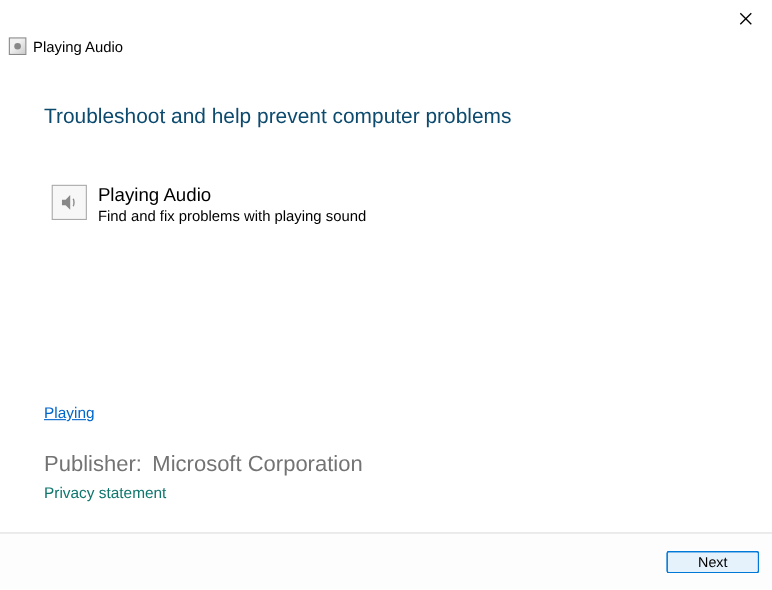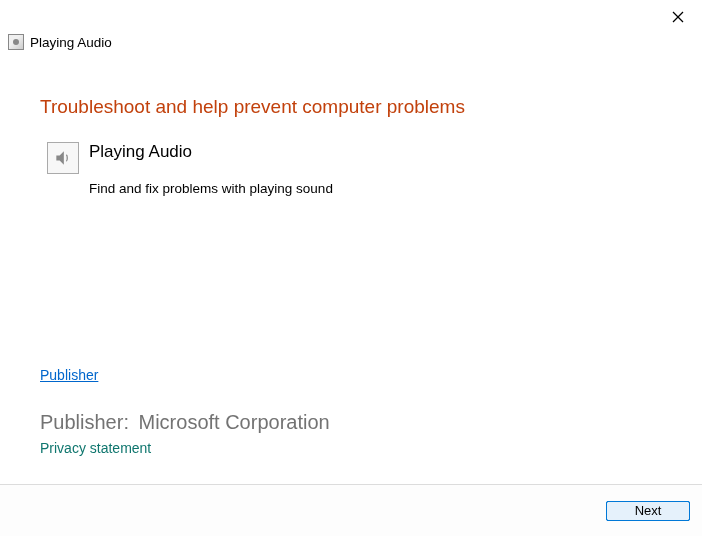--- a/index.html
+++ b/index.html
@@ -55,24 +55,24 @@
       left: 4px;
     }
     .window-title {
       font-size: 13.5px;
       color: #000;
     }
     .content {
       padding: 44px 40px 0 40px;
     }
     .main-heading {
-      color: #c2410c;
+      color: #0c4a6e;
       font-size: 19px;
       font-weight: 400;
-      margin-bottom: 24px;
+      margin-bottom: 50px;
     }
     .troubleshooter-row {
       display: flex;
       align-items: flex-start;
       gap: 10px;
       padding-left: 7px;
     }
     .troubleshooter-icon {
       width: 32px;
       height: 32px;
@@ -93,21 +93,21 @@
     }
     .troubleshooter-title {
       font-size: 17px;
       color: #000;
       font-weight: 400;
       line-height: 1.2;
     }
     .troubleshooter-desc {
       font-size: 13.5px;
       color: #000;
-      margin-top: 19px;
+      margin-top: 1px;
     }
     .lower-links {
       position: absolute;
       left: 40px;
       bottom: 80px;
     }
     .advanced-link {
       color: #0066cc;
       text-decoration: underline;
       font-size: 14px;
@@ -189,21 +189,21 @@
       </svg>
     </div>
     <div class="troubleshooter-text">
       <div class="troubleshooter-title">Playing Audio</div>
       <div class="troubleshooter-desc">Find and fix problems with playing sound</div>
     </div>
   </div>
 </div>
 
 <div class="lower-links">
-  <a class="advanced-link">Publisher</a>
+  <a class="advanced-link">Playing</a>
   <div class="publisher-row">
     <span class="publisher-label">Publisher:</span>
     <span class="publisher-value">Microsoft Corporation</span>
   </div>
   <a class="privacy-link">Privacy statement</a>
 </div>
 
 <div class="footer-bar">
   <button class="btn btn-primary">Next</button>
 </div>

